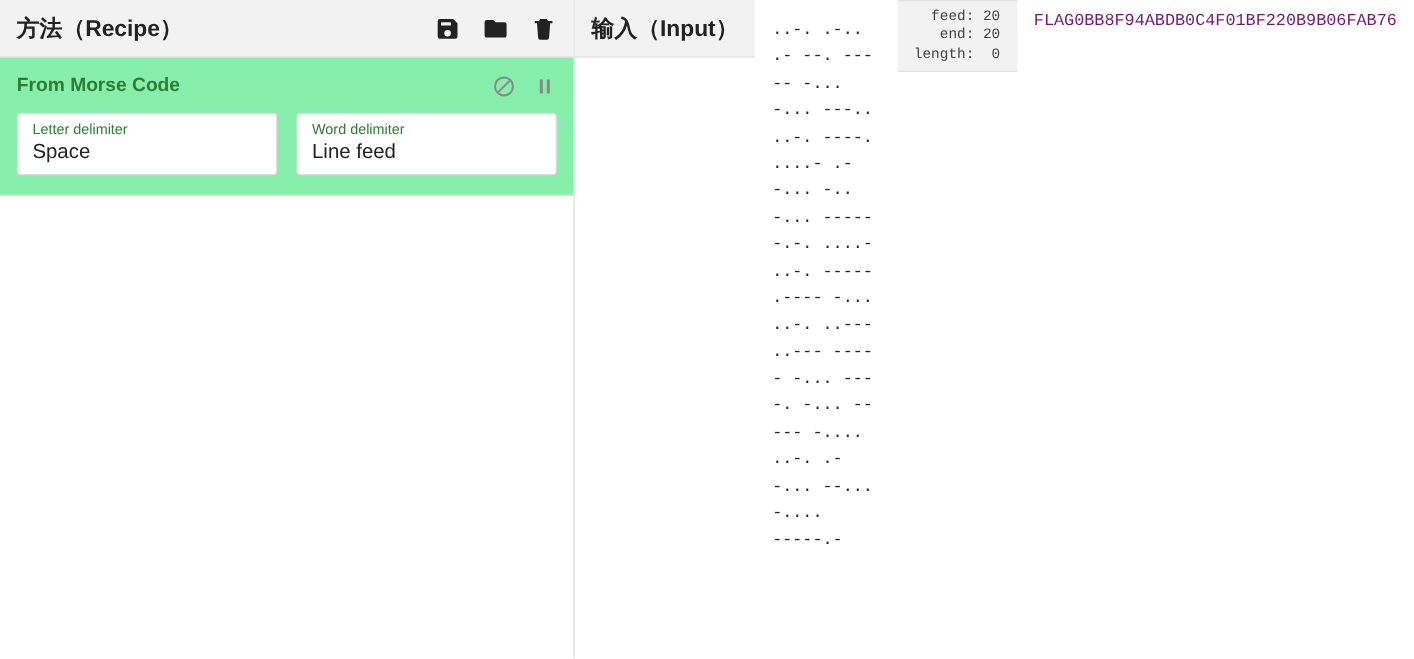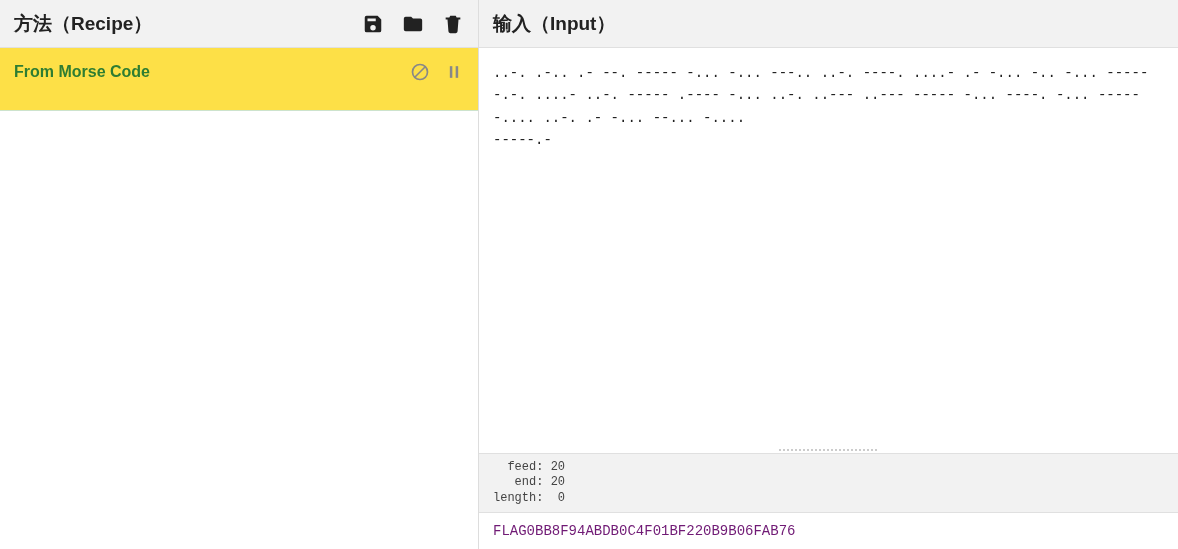--- a/index.html
+++ b/index.html
@@ -1,30 +1,30 @@
 <!DOCTYPE html>
 <html><head>
 <meta charset="utf-8">
 <style>
   * { box-sizing: border-box; margin: 0; padding: 0; }
   html, body { width: 1178px; height: 549px; font-family: "Segoe UI", Arial, sans-serif; background: #fff; overflow: hidden; }
   .app { display: flex; width: 100%; height: 100%; }
   .left { width: 479px; display: flex; flex-direction: column; border-right: 1px solid #ddd; }
-  .right { flex: 1; display: flex; flex-direction: column; }
+  .right { flex: 1; display: flex; }
   .panel-header {
     display: flex; align-items: center; justify-content: space-between;
     background: #f2f2f2; border-bottom: 1px solid #e0e0e0;
     height: 48px; padding: 0 14px;
   }
   .panel-title { font-size: 19px; font-weight: 700; color: #222; }
   .header-icons { display: flex; gap: 18px; align-items: center; }
   .hicon { width: 22px; height: 22px; display: inline-flex; align-items: center; justify-content: center; cursor: pointer; color: #222; }
   .hicon svg { width: 22px; height: 22px; }
   .op-card {
-    background: #fde047; padding: 14px 14px 16px 14px; border-bottom: 1px solid #cde3cd;
+    background: #86efac; padding: 14px 14px 16px 14px; border-bottom: 1px solid #cde3cd;
   }
   .op-head { display: flex; align-items: center; justify-content: space-between; margin-bottom: 12px; }
   .op-title { color: #2e7d32; font-weight: 700; font-size: 16px; }
   .op-icons { display: flex; gap: 14px; align-items: center; }
   .oicon { width: 20px; height: 20px; display: inline-flex; align-items: center; justify-content: center; cursor: pointer; color: #888; }
   .oicon svg { width: 20px; height: 20px; }
   .args { display: flex; gap: 16px; }
   .arg {
     background: #fff; border: 1px solid #dcdcdc; border-radius: 3px;
     padding: 6px 12px 8px 12px; flex: 1; cursor: pointer;
@@ -89,20 +89,30 @@
               </svg>
           </span>
           <span class="oicon">
             <svg viewBox="0 0 24 24" fill="currentColor">
                 <rect x="7" y="5" width="3" height="14"></rect>
                 <rect x="14" y="5" width="3" height="14"></rect>
               </svg>
           </span>
         </div>
       </div>
+      <div class="args">
+        <div class="arg">
+          <div class="arg-label">Letter delimiter</div>
+          <div class="arg-value">Space</div>
+        </div>
+        <div class="arg">
+          <div class="arg-label">Word delimiter</div>
+          <div class="arg-value">Line feed</div>
+        </div>
+      </div>
     </div>
   </div>
 
   <div class="right">
     <div class="panel-header">
       <div class="panel-title">输入（Input）</div>
     </div>
     <div class="input-area">..-. .-.. .- --. ----- -... -... ---.. ..-. ----. ....- .- -... -.. -... ----- -.-. ....- ..-. ----- .---- -... ..-. ..--- ..--- ----- -... ----. -... ----- -.... ..-. .- -... --... -....
 -----.-</div>
 

